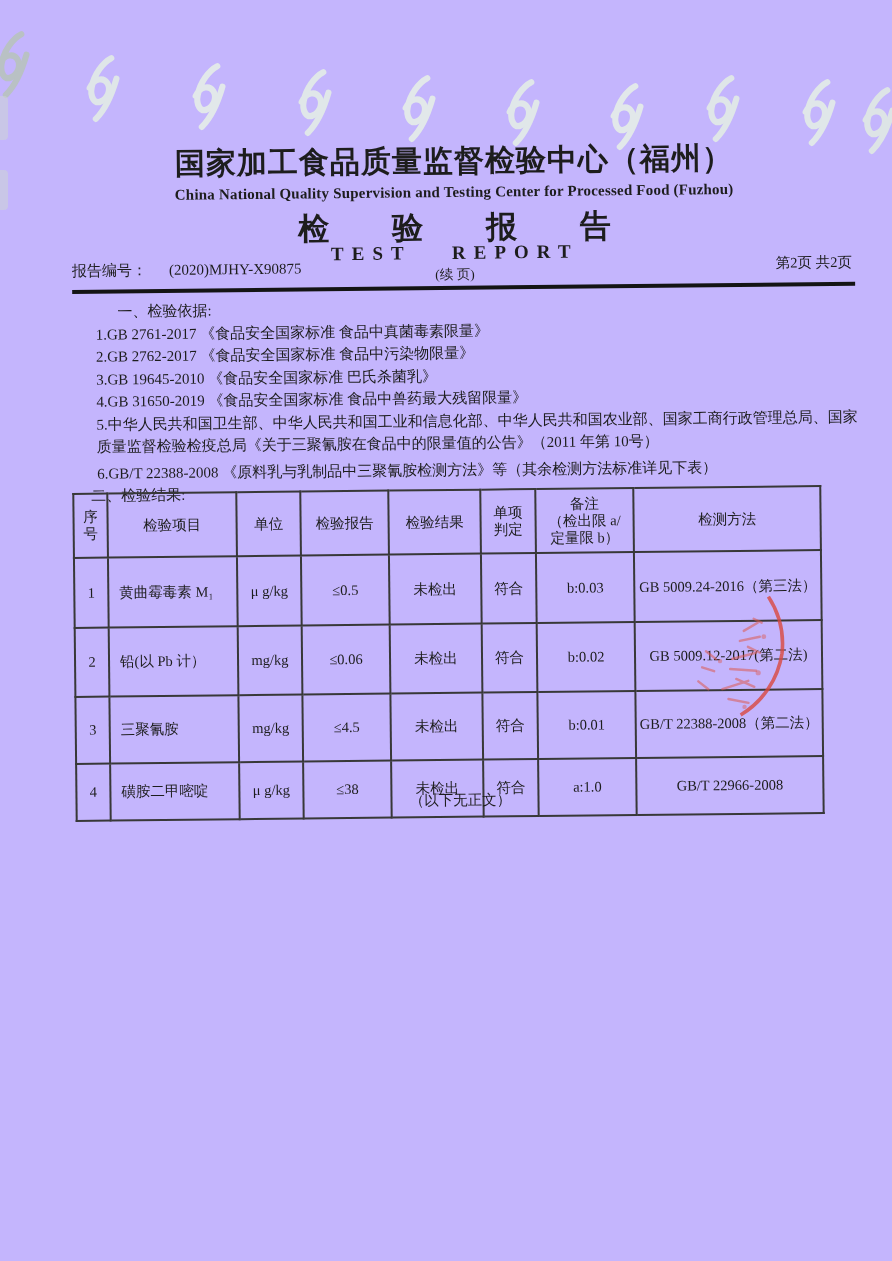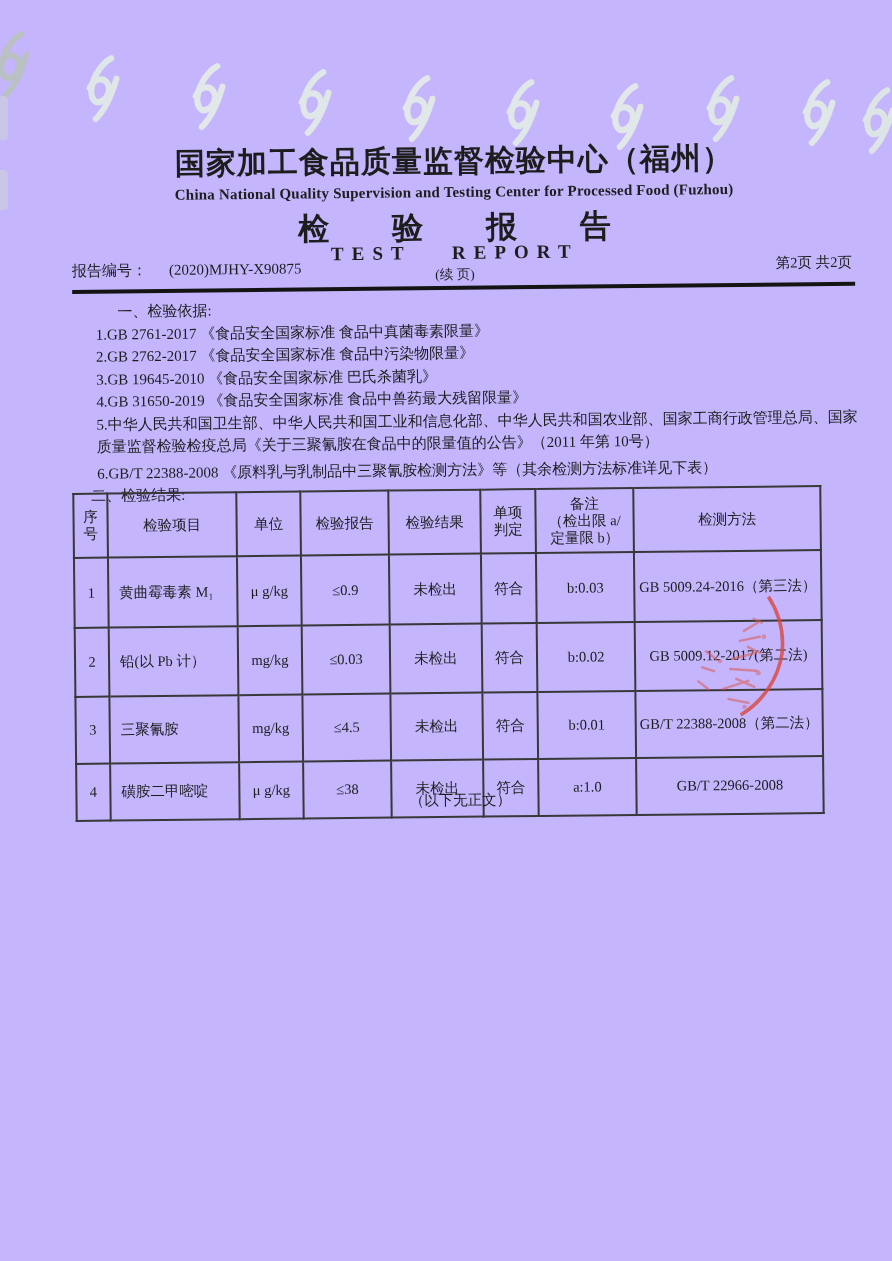--- a/index.html
+++ b/index.html
@@ -163,31 +163,31 @@
 （检出限 a/
 定量限 b）</th>
           <th>检测方法</th>
         </tr>
       </thead>
       <tbody>
         <tr>
           <td>1</td>
           <td class="item">黄曲霉毒素 M₁</td>
           <td>μ g/kg</td>
-          <td>≤0.9</td>
+          <td>≤0.5</td>
           <td>未检出</td>
           <td>符合</td>
           <td>b:0.03</td>
           <td>GB 5009.24-2016（第三法）</td>
         </tr>
         <tr>
           <td>2</td>
           <td class="item">铅(以 Pb 计）</td>
           <td>mg/kg</td>
-          <td>≤0.03</td>
+          <td>≤0.06</td>
           <td>未检出</td>
           <td>符合</td>
           <td>b:0.02</td>
           <td>GB 5009.12-2017(第二法)</td>
         </tr>
         <tr>
           <td>3</td>
           <td class="item">三聚氰胺</td>
           <td>mg/kg</td>
           <td>≤4.5</td>

